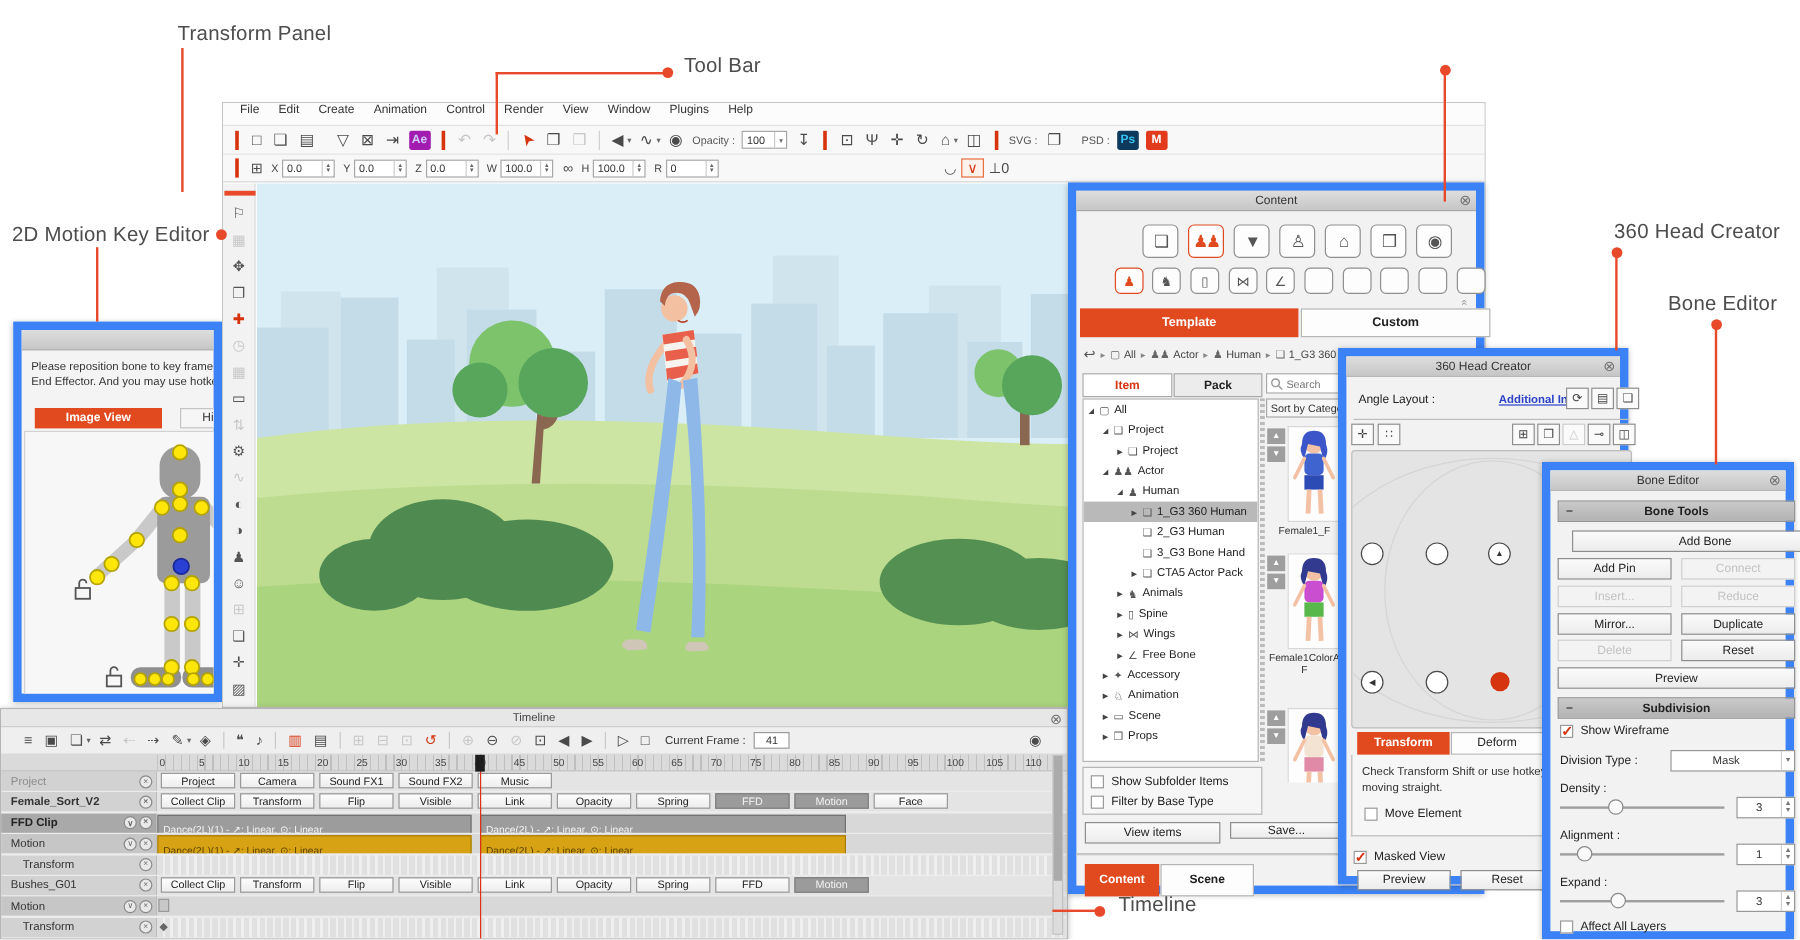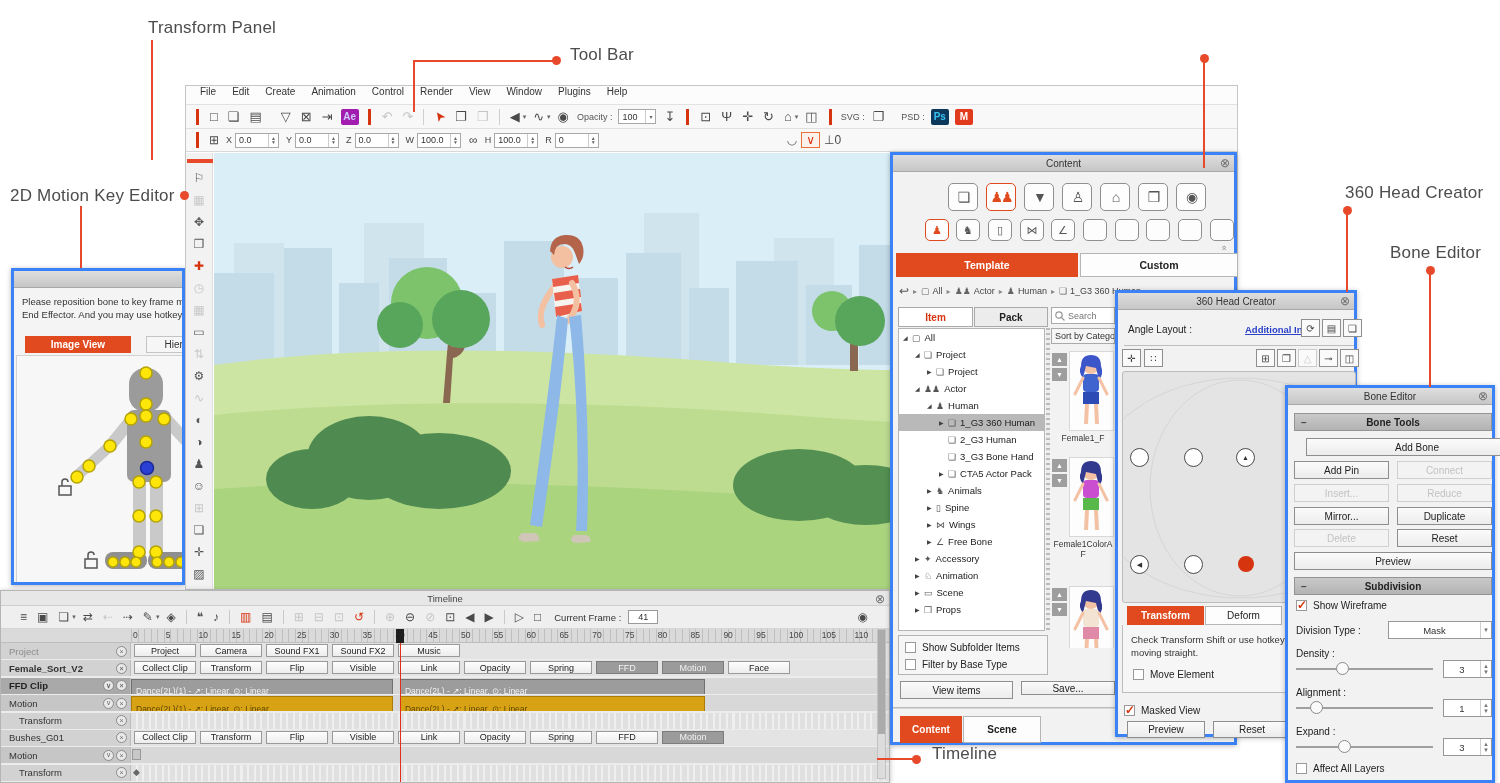--- a/index.html
+++ b/index.html
@@ -1,21 +1,21 @@
 <!DOCTYPE html>
 <html><head>
 <meta charset="utf-8">
 <style>
   * { margin:0; padding:0; box-sizing:border-box; }
   html,body { background:#fff; }
   body { font-family:"Liberation Sans", sans-serif; color:#333; }
   #stage { position:relative; width:1500px; height:783px; overflow:hidden; background:#fff; }
 
   
-  .panel { position:absolute; background:#f1f1f1; border:3px solid #3b82f6; box-shadow:0 1px 5px rgba(0,0,0,.28); }
+  .panel { position:absolute; background:#f1f1f1; border:7px solid #3b82f6; box-shadow:0 1px 5px rgba(0,0,0,.28); }
   .panel-title { position:relative; height:17px; background:linear-gradient(#dedede,#c6c6c6); border-bottom:1px solid #a8a8a8;
                  font-size:10px; color:#333; text-align:center; line-height:17px; }
   .panel-close { position:absolute; right:4px; top:1px; font-size:12px; color:#6e6e6e; line-height:15px; cursor:pointer; }
   .btn { background:linear-gradient(#fbfbfb,#ececec); border:1px solid #8e8e8e; font-size:10px; color:#222;
          display:flex; align-items:center; justify-content:center; position:absolute; }
   .btn.dis { color:#c2c2c2; border-color:#cfcfcf; background:#f3f3f3; }
   .cb { width:11px; height:11px; border:1px solid #999; background:#fff; display:inline-block; position:relative; flex:none; }
   .cb.on:after { content:"✓"; position:absolute; left:0px; top:-3px; color:#d6330f; font-size:12px; font-weight:bold; }
   .cb-row { position:absolute; display:flex; align-items:center; gap:6px; font-size:10px; color:#222; }
   .spinbox { position:absolute; display:flex; border:1px solid #979797; background:#fff; }

